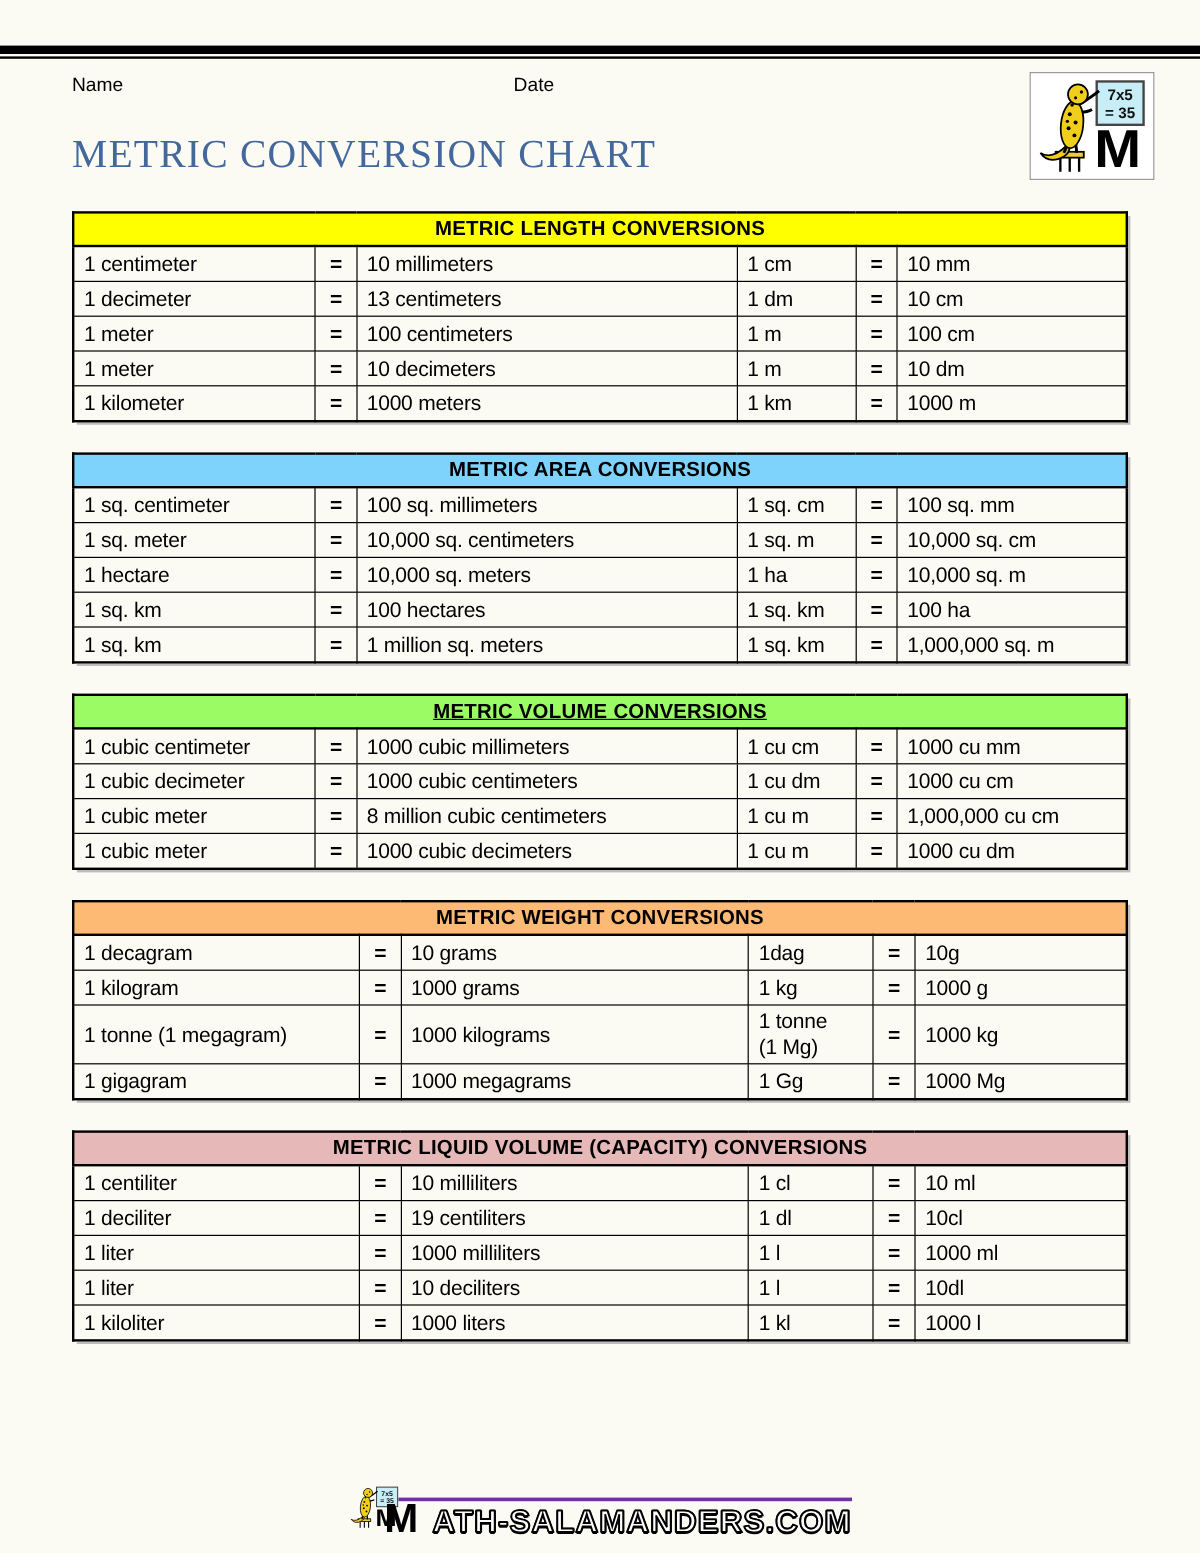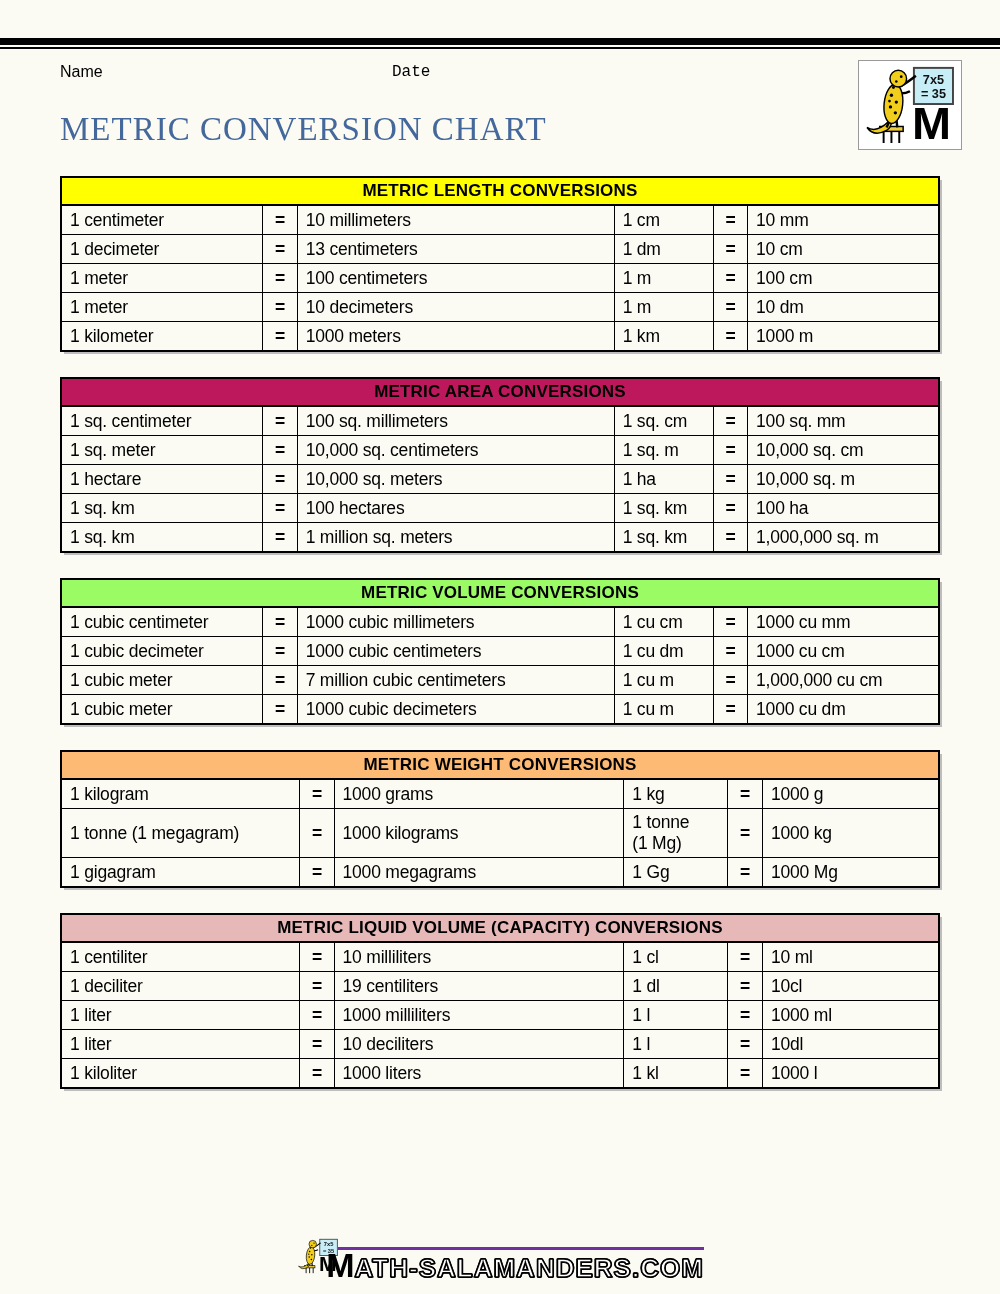--- a/index.html
+++ b/index.html
@@ -18,21 +18,21 @@
     height:2px;
     width:100%;
   }
   .meta-row{
     position:relative;
     margin:14px 60px 0 60px;
     height:20px;
     font-size:16px;
   }
   .name-label{position:absolute;left:0;top:0;}
-  .date-label{position:absolute;left:332px;top:0;font-family:Liberation Mono, monospace;}
+  .date-label{position:absolute;left:368px;top:0;}
   .logo-box{
     position:absolute;
     top:60px;right:38px;
     width:102px;height:88px;
     background:#ffffff;
     border:1px solid #9a9a9a;
     display:flex;align-items:center;justify-content:center;
   }
   h1.page-title{
     margin:28px 60px 0 60px;
@@ -103,20 +103,21 @@
     font-size:34px;font-weight:900;color:#000;line-height:28px;
     letter-spacing:0;
   }
   .wm-rest{
     font-size:26px;font-weight:800;
     color:#fff;
     -webkit-text-stroke:1.5px #000;
     text-shadow:1px 0 #000,-1px 0 #000,0 1px #000,0 -1px #000;
     letter-spacing:1px;
     line-height:28px;
+    padding-left:12px;
   }
   .hidden-defs{position:absolute;width:0;height:0;overflow:hidden;}
 </style>
 </head>
 <body>
 
 <svg class="hidden-defs" aria-hidden="true">
   <defs>
     <symbol id="sala-sym" viewBox="0 0 100 86">
 
@@ -232,21 +233,21 @@
       <colgroup>
         <col style="width: 23%;">
         <col style="width: 3.9%;">
         <col style="width: 36.1%;">
         <col style="width: 11.3%;">
         <col style="width: 3.9%;">
         <col style="width: 21.8%;">
       </colgroup>
       <thead>
         <tr>
-          <th colspan="6" style="background: #be185d;">METRIC AREA CONVERSIONS</th>
+          <th colspan="6" style="background: #7dd3fc;">METRIC AREA CONVERSIONS</th>
         </tr>
       </thead>
       <tbody>
         <tr>
           <td>1 sq. centimeter</td>
           <td class="col-eq">=</td>
           <td>100 sq. millimeters</td>
           <td>1 sq. cm</td>
           <td class="col-eq">=</td>
           <td>100 sq. mm</td>
@@ -289,21 +290,21 @@
       <colgroup>
         <col style="width: 23%;">
         <col style="width: 3.9%;">
         <col style="width: 36.1%;">
         <col style="width: 11.3%;">
         <col style="width: 3.9%;">
         <col style="width: 21.8%;">
       </colgroup>
       <thead>
         <tr>
-          <th colspan="6" style="background: rgb(154, 251, 100);">METRIC VOLUME CONVERSIONS</th>
+          <th colspan="6" style="background: rgb(154, 251, 100); text-decoration: underline;">METRIC VOLUME CONVERSIONS</th>
         </tr>
       </thead>
       <tbody>
         <tr>
           <td>1 cubic centimeter</td>
           <td class="col-eq">=</td>
           <td>1000 cubic millimeters</td>
           <td>1 cu cm</td>
           <td class="col-eq">=</td>
           <td>1000 cu mm</td>
@@ -312,21 +313,21 @@
           <td>1 cubic decimeter</td>
           <td class="col-eq">=</td>
           <td>1000 cubic centimeters</td>
           <td>1 cu dm</td>
           <td class="col-eq">=</td>
           <td>1000 cu cm</td>
         </tr>
         <tr>
           <td>1 cubic meter</td>
           <td class="col-eq">=</td>
-          <td>7 million cubic centimeters</td>
+          <td>8 million cubic centimeters</td>
           <td>1 cu m</td>
           <td class="col-eq">=</td>
           <td>1,000,000 cu cm</td>
         </tr>
         <tr>
           <td>1 cubic meter</td>
           <td class="col-eq">=</td>
           <td>1000 cubic decimeters</td>
           <td>1 cu m</td>
           <td class="col-eq">=</td>
@@ -342,20 +343,28 @@
         <col style="width: 11.8%;">
         <col style="width: 4%;">
         <col style="width: 20.1%;">
       </colgroup>
       <thead>
         <tr>
           <th colspan="6" style="background: #fdba74;">METRIC WEIGHT CONVERSIONS</th>
         </tr>
       </thead>
       <tbody>
+        <tr>
+          <td>1 decagram</td>
+          <td class="col-eq">=</td>
+          <td>10 grams</td>
+          <td>1dag</td>
+          <td class="col-eq">=</td>
+          <td>10g</td>
+        </tr>
         <tr>
           <td>1 kilogram</td>
           <td class="col-eq">=</td>
           <td>1000 grams</td>
           <td>1 kg</td>
           <td class="col-eq">=</td>
           <td>1000 g</td>
         </tr>
         <tr>
           <td>1 tonne (1 megagram)</td>

